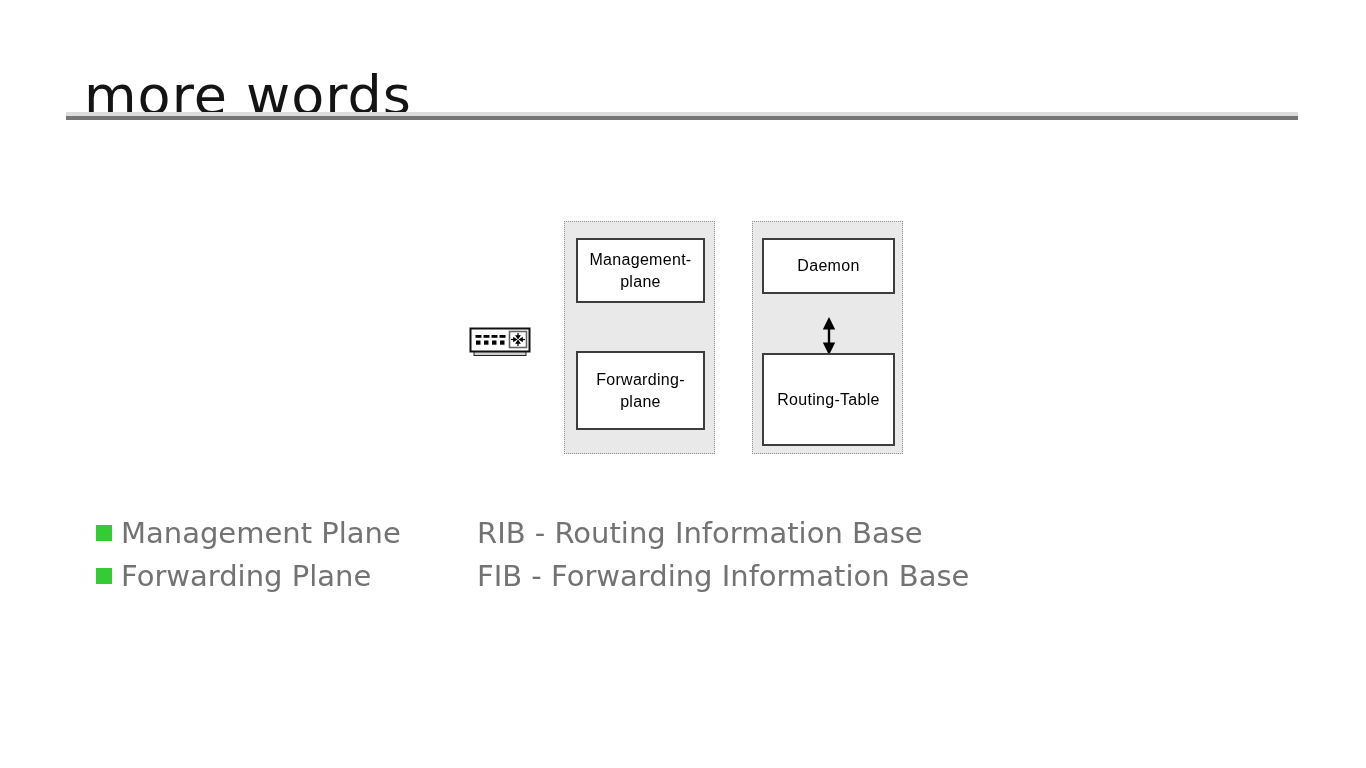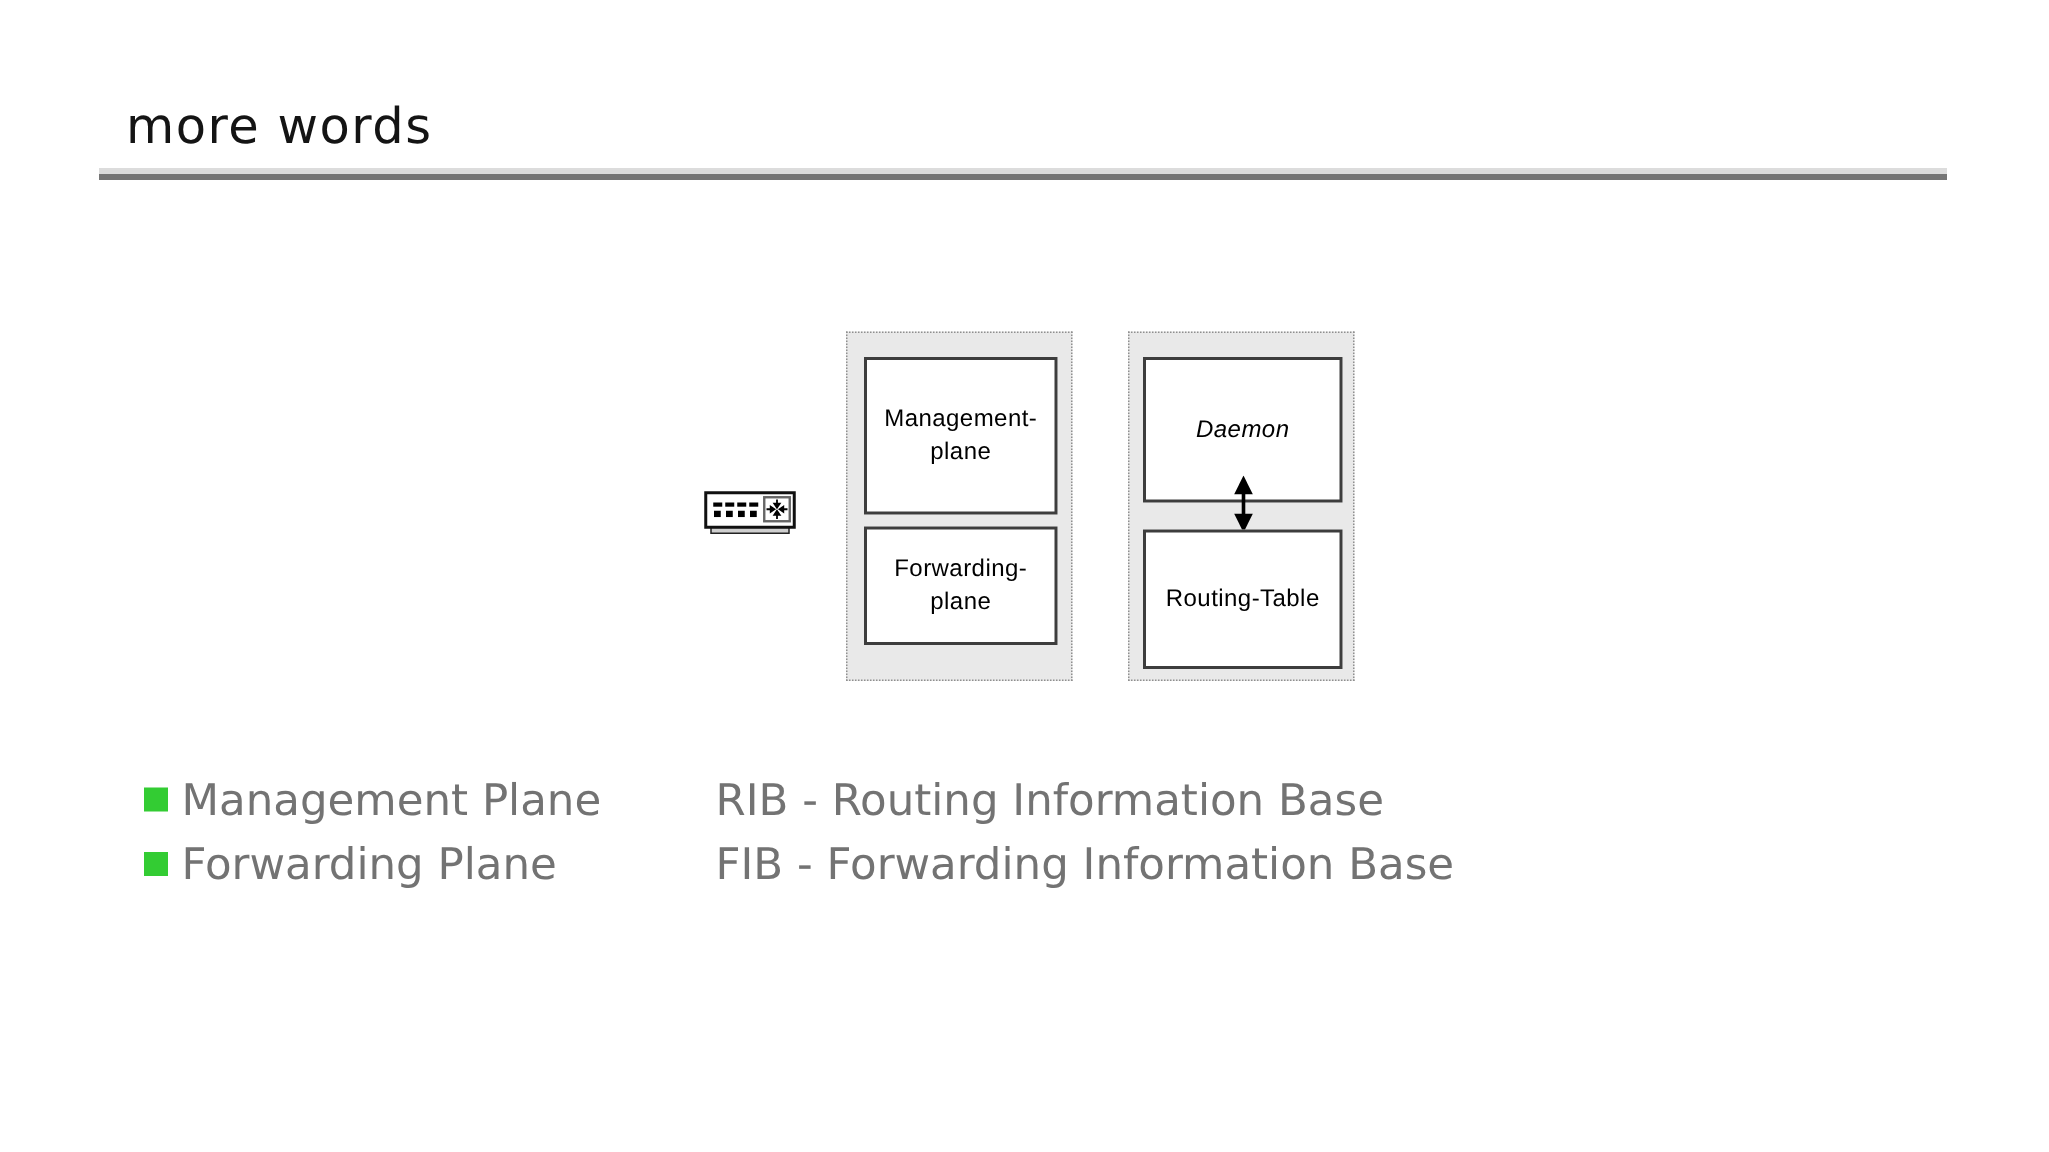--- a/index.html
+++ b/index.html
@@ -9,21 +9,21 @@
     background:#ffffff;
     overflow:hidden;
     font-family:"Liberation Sans", sans-serif;
   }
 
   
   .title{
     position:absolute;left:84px;top:64px;
     margin:0;
     font-family:"DejaVu Sans", sans-serif;
-    font-size:33px;font-weight:500;color:#141414;
+    font-size:54px;font-weight:500;color:#141414;
     letter-spacing:1px;white-space:nowrap;
   }
   .rule{position:absolute;left:66px;top:112px;width:1232px;}
   .rule-light{height:4px;background:#dcdcdc;}
   .rule-dark{height:4px;background:#757575;}
 
   
   .group{
     position:absolute;top:221px;width:151px;height:233px;
     background:#e9e9e9;border:1px dotted #8f8f8f;
@@ -33,23 +33,23 @@
   .group-right{left:752px;}
   .dbox{
     position:absolute;
     background:#ffffff;border:2px solid #3d3d3d;
     box-sizing:border-box;
     display:flex;flex-direction:column;justify-content:center;align-items:center;
     font-family:"Liberation Sans", sans-serif;
     font-size:16px;color:#000;line-height:22px;
     letter-spacing:0.3px;text-align:center;
   }
-  .box-mgmt{left:11px;top:16px;width:129px;height:105px;text-align:right;}
+  .box-mgmt{left:11px;top:16px;width:129px;height:65px;text-align:right;}
   .box-fwd {left:11px;top:129px;width:129px;height:79px;}
-  .box-daemon{left:9px;top:16px;width:133px;height:97px;font-style:italic;}
+  .box-daemon{left:9px;top:16px;width:133px;height:56px;}
   .box-rt   {left:9px;top:131px;width:133px;height:93px;}
   .arrow-svg{position:absolute;left:63px;top:95px;}
 
   
   .router-svg{position:absolute;left:469px;top:327px;}
 
   
   .bullet-sq{
     position:absolute;left:96px;width:16px;height:16px;
     background:#33cc33;

